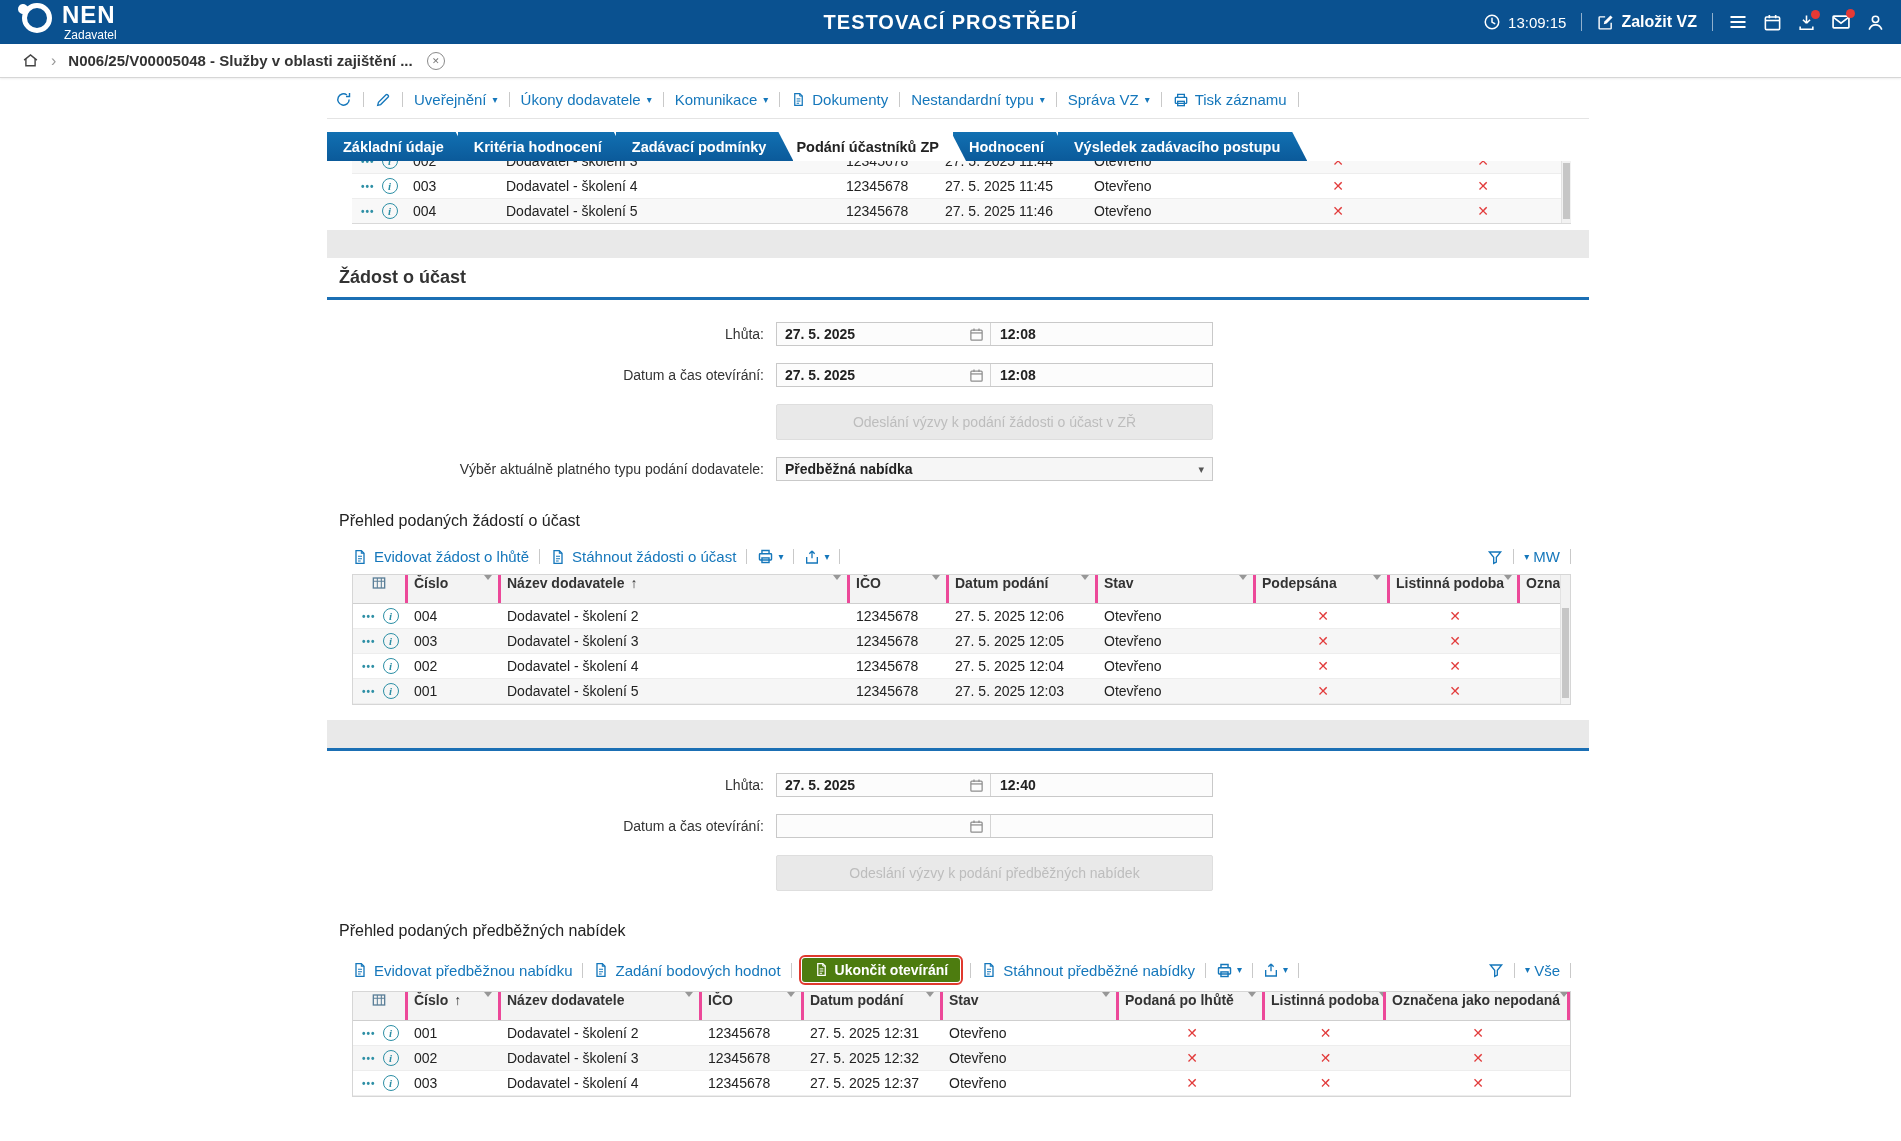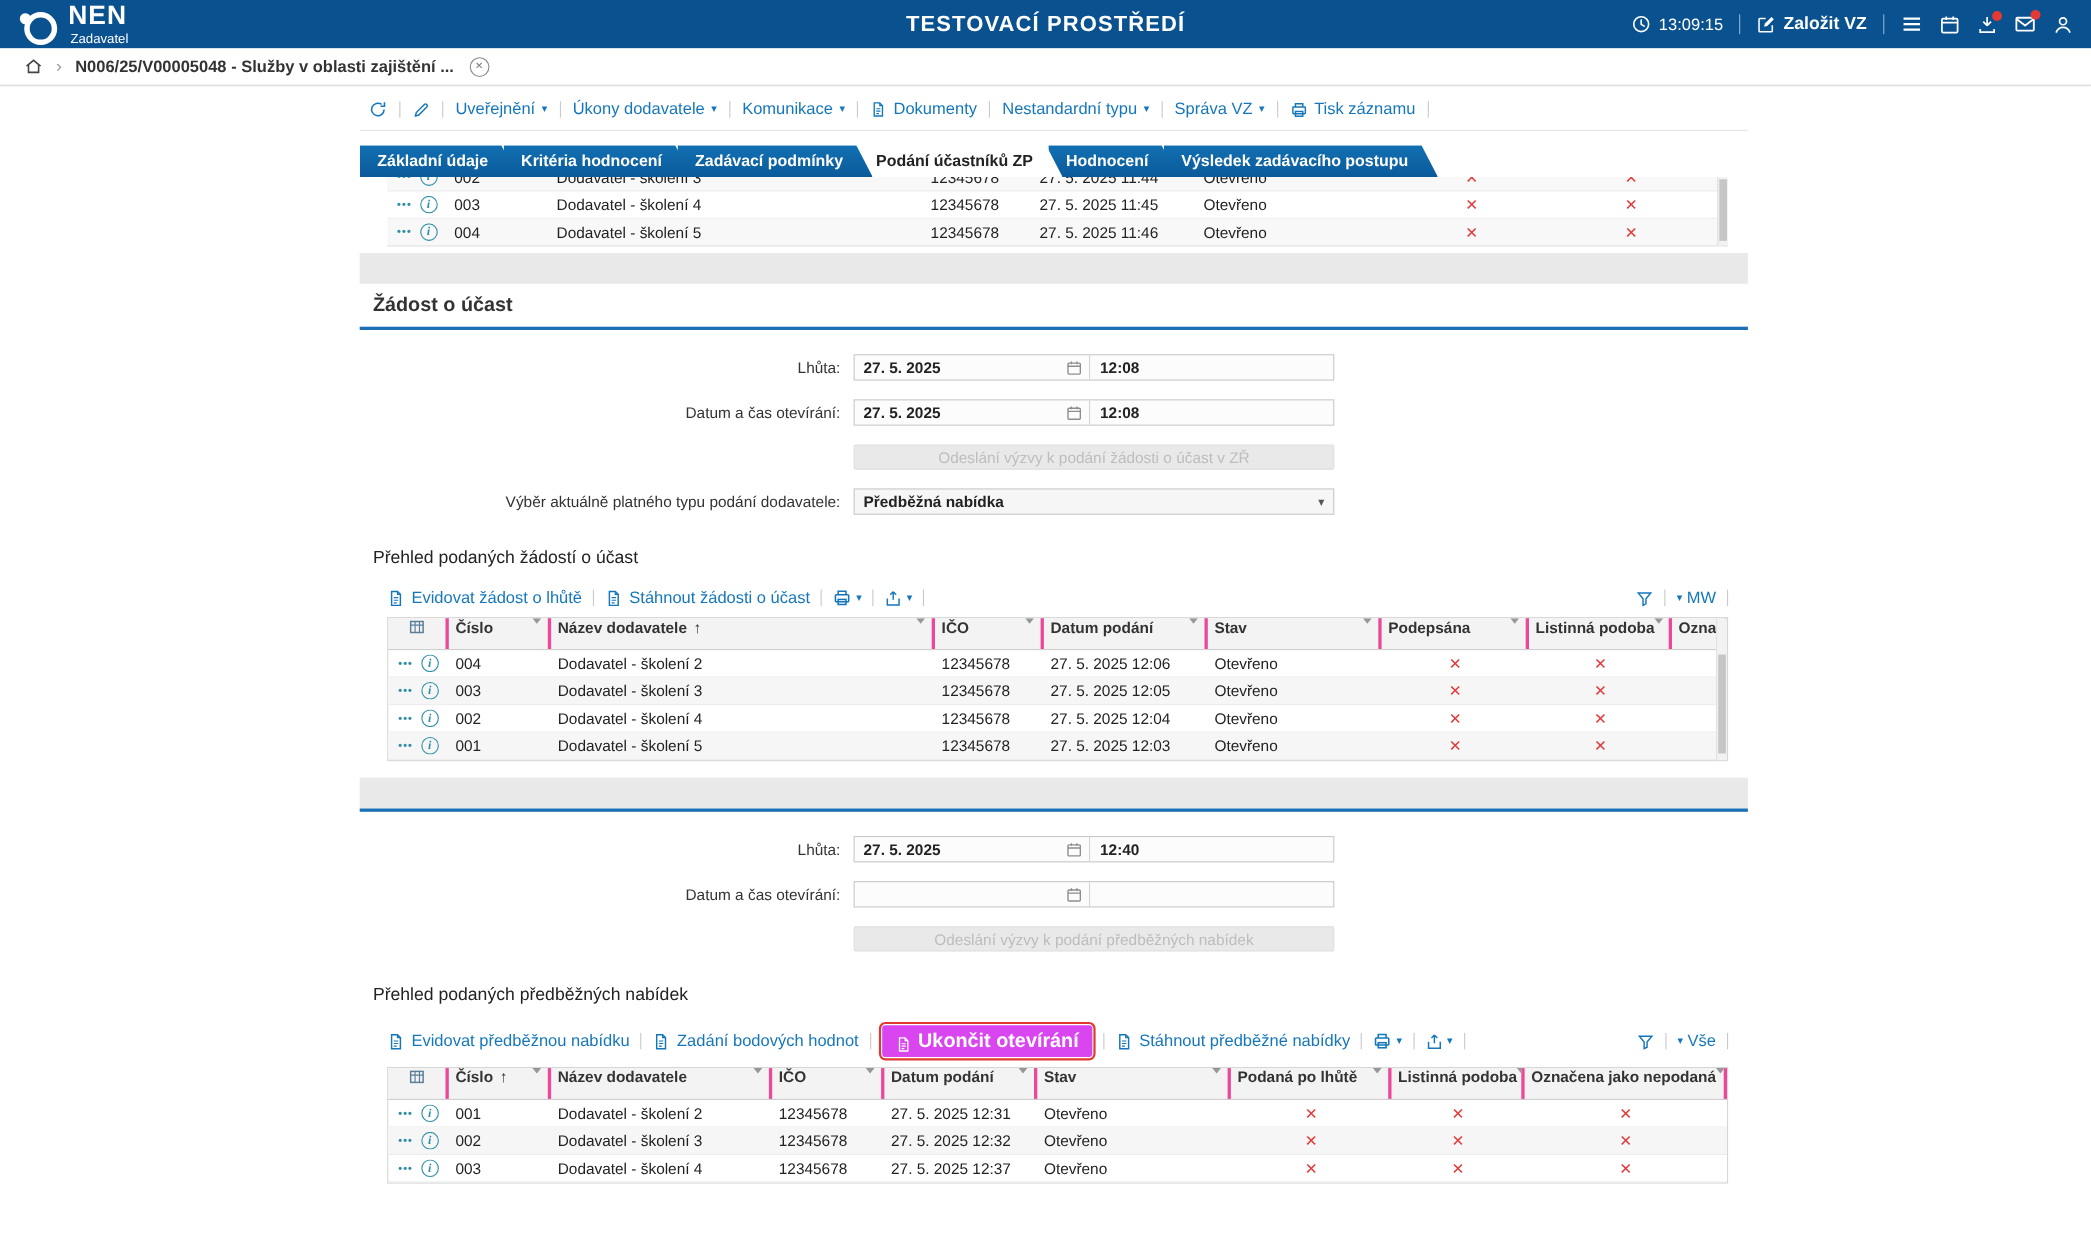--- a/index.html
+++ b/index.html
@@ -2,21 +2,21 @@
 <html><head>
 <meta charset="utf-8">
 <style>
   * { box-sizing: border-box; margin: 0; padding: 0; }
   html,body { width:1901px; height:1141px; overflow:hidden; }
   body { font-family:"Liberation Sans","DejaVu Sans",sans-serif; background:#fff; color:#222; }
   svg.ic { display:inline-block; vertical-align:middle; flex:0 0 auto; }
 
   
   .app-header { height:44px; background:#0a5190; display:flex; align-items:center; position:relative; color:#fff; padding:0 16px 0 22px; }
-  .logo-area { display:flex; align-items:flex-end; gap:10px; cursor:pointer; }
+  .logo-area { display:flex; align-items:flex-start; gap:10px; cursor:pointer; }
   .logo-mark { width:30px; height:30px; border:5px solid #fff; border-radius:50%; position:relative; }
   .logo-mark::after { content:""; position:absolute; left:-9px; top:-4px; width:10px; height:10px; background:#fff; border-radius:50% 0 50% 50%; transform:rotate(40deg); }
   .logo-stack { display:flex; flex-direction:column; line-height:1; }
   .logo-text { font-size:24px; font-weight:bold; letter-spacing:1px; }
   .logo-sub { font-size:12px; margin:2px 0 0 2px; }
   .env-title { position:absolute; left:50%; transform:translateX(-50%); font-size:20px; font-weight:bold; letter-spacing:1px; white-space:nowrap; }
   .header-right { margin-left:auto; display:flex; align-items:center; gap:15px; }
   .hr-item { display:flex; align-items:center; gap:7px; font-size:15px; white-space:nowrap; }
   .hr-item.create { font-weight:bold; font-size:16px; cursor:pointer; }
   .hr-sep { width:1px; height:18px; background:rgba(255,255,255,.55); }
@@ -83,30 +83,30 @@
 
   
   .form { padding-top:22px; }
   .form-row { display:flex; align-items:center; margin-bottom:17px; }
   .form-label { width:449px; text-align:right; padding-right:12px; font-size:14px; color:#333; }
   .dt { display:flex; align-items:center; width:437px; height:24px; border:1px solid #c9c9c9; background:#fcfcfc; cursor:text; }
   .dt-date { width:192px; padding:0 8px; font-size:14px; font-weight:bold; }
   .dt-cal { color:#8d8d8d; display:flex; margin-right:6px; }
   .dt-div { width:1px; align-self:stretch; background:#d4d4d4; }
   .dt-time { flex:1; padding:0 9px; font-size:14px; font-weight:bold; }
-  .btn-gray { display:block; width:437px; height:23px; background:#e9e9e9; border:1px solid #dedede; border-radius:2px; color:#bdbdbd; font-size:14px; font-family:inherit; text-align:center; cursor:default; }
+  .btn-gray { display:block; width:437px; height:36px; background:#e9e9e9; border:1px solid #dedede; border-radius:2px; color:#bdbdbd; font-size:14px; font-family:inherit; text-align:center; cursor:default; }
   .select { display:flex; align-items:center; width:437px; height:24px; border:1px solid #c9c9c9; background:#f6f6f6; padding:0 8px; font-size:14px; font-weight:bold; cursor:pointer; }
   .sel-caret { margin-left:auto; font-size:11px; color:#555; }
 
   
   .ttoolbar { display:flex; align-items:center; gap:10px; padding:8px 18px 9px 25px; color:#1577bb; font-size:15px; }
   .tt-link { display:flex; align-items:center; gap:6px; cursor:pointer; white-space:nowrap; }
   .tt-group { display:flex; align-items:center; gap:4px; cursor:pointer; }
   .tt-right { margin-left:auto; display:flex; align-items:center; gap:10px; }
-  .btn-green { display:flex; align-items:flex-end; gap:6px; background:#d946ef; color:#fff; font-size:18px; font-weight:bold; padding:4px 12px; border-radius:3px; border:none; outline:2px solid #e0392e; outline-offset:1px; cursor:pointer; font-family:inherit; }
+  .btn-green { display:flex; align-items:flex-start; gap:6px; background:#4d7c0f; color:#fff; font-size:14px; font-weight:bold; padding:4px 12px; border-radius:3px; border:none; outline:2px solid #e0392e; outline-offset:1px; cursor:pointer; font-family:inherit; }
 </style>
 </head>
 <body>
 
 <svg width="0" height="0" style="position:absolute">
   <defs>
     <symbol id="i-clock" viewBox="0 0 24 24">
         <circle cx="12" cy="12" r="9" fill="none" stroke="currentColor" stroke-width="2"></circle>
         <path d="M12 7v5.2l3.6 2.1" fill="none" stroke="currentColor" stroke-width="2" stroke-linecap="round"></path>
       </symbol>

